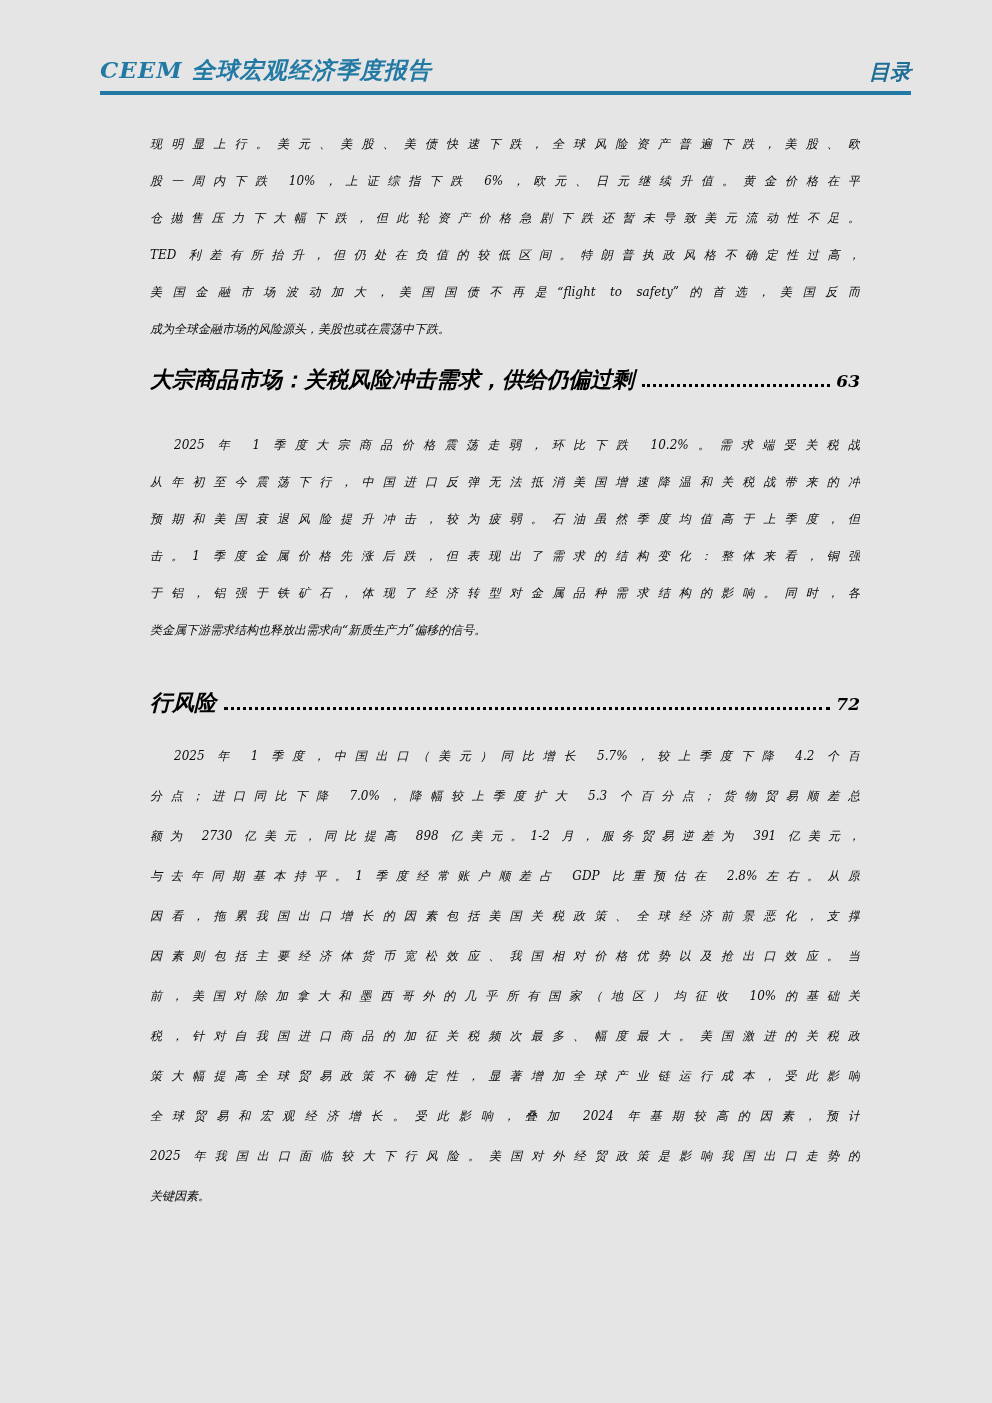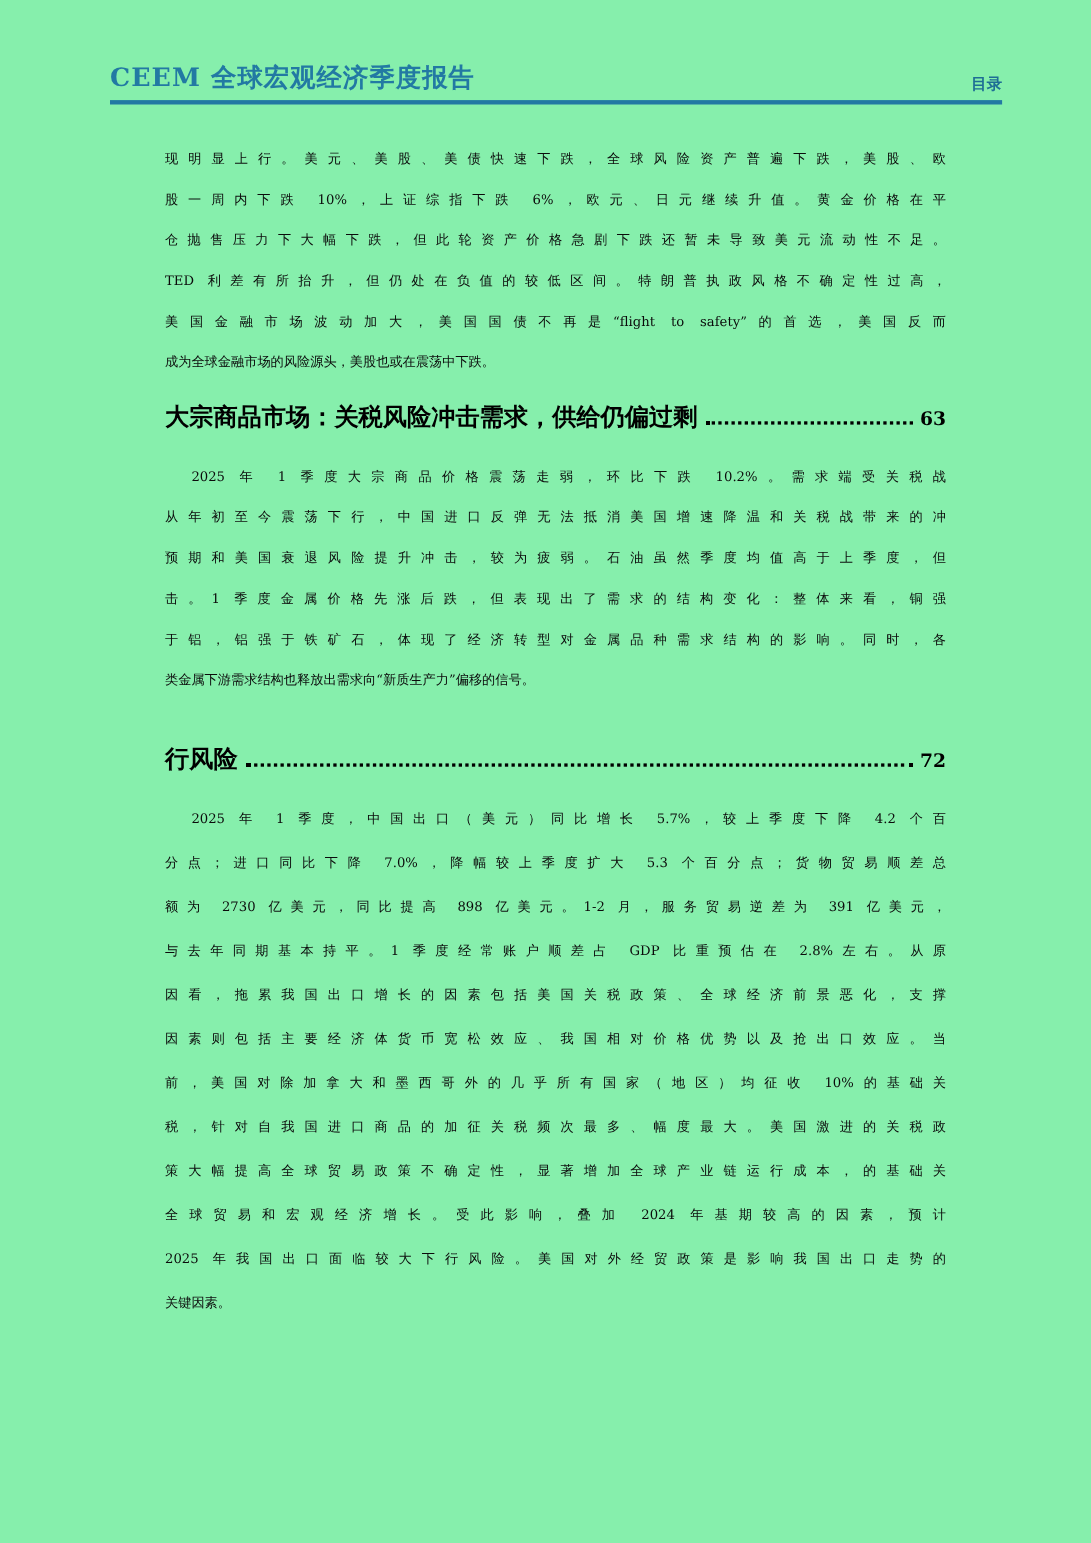--- a/index.html
+++ b/index.html
@@ -2,42 +2,43 @@
 <html><head>
 <meta charset="utf-8">
 <style>
   * { margin: 0; padding: 0; box-sizing: border-box; }
   html, body { background: #ffffff; }
   .page {
     position: relative;
     width: 992px;
     height: 1403px;
     margin: 0 auto;
-    background: #86efac;
+    background: #e5e5e5;
     font-family: "DejaVu Serif", "Liberation Serif", serif;
     color: #000000;
     overflow: hidden;
+    font-style: italic;
   }
   
   .hdr {
     margin: 55px 81px 0 100px;
     display: flex;
     justify-content: space-between;
     align-items: flex-end;
   }
   .hdr-title {
     color: #2279A3;
     font-size: 23px;
     font-weight: bold;
     letter-spacing: 1px;
     white-space: nowrap;
   }
   .hdr-corner {
     color: #1E6E95;
-    font-size: 14px;
+    font-size: 21px;
     font-weight: bold;
     white-space: nowrap;
   }
   .hdr-rule {
     margin: 5px 81px 0 100px;
     height: 4px;
     background: #2279A3;
   }
   
   .content {
@@ -57,21 +58,21 @@
   .para.wide .line {
     line-height: 40px;
     height: 40px;
   }
   .para .line.last {
     text-align: center;
     text-align-last: left;
   }
   .para .line.indent { text-indent: 2em; }
   .p1 { margin-top: 31px; }
-  .p2 { margin-top: 18px; }
+  .p2 { margin-top: 30px; }
   .p3 { margin-top: 16px; }
   
   .toc-entry {
     display: flex;
     align-items: baseline;
     font-weight: bold;
     font-size: 22px;
     line-height: 32px;
     color: #000000;
     text-decoration: none;
@@ -141,20 +142,20 @@
 
     <div class="para p3 wide">
       <div class="line indent">2025 年 1 季度，中国出口（美元）同比增长 5.7%，较上季度下降 4.2 个百</div>
       <div class="line">分点；进口同比下降 7.0%，降幅较上季度扩大 5.3 个百分点；货物贸易顺差总</div>
       <div class="line">额为 2730 亿美元，同比提高 898 亿美元。1-2 月，服务贸易逆差为 391 亿美元，</div>
       <div class="line">与去年同期基本持平。1 季度经常账户顺差占 GDP 比重预估在 2.8%左右。从原</div>
       <div class="line">因看，拖累我国出口增长的因素包括美国关税政策、全球经济前景恶化，支撑</div>
       <div class="line">因素则包括主要经济体货币宽松效应、我国相对价格优势以及抢出口效应。当</div>
       <div class="line">前，美国对除加拿大和墨西哥外的几乎所有国家（地区）均征收 10%的基础关</div>
       <div class="line">税，针对自我国进口商品的加征关税频次最多、幅度最大。美国激进的关税政</div>
-      <div class="line">策大幅提高全球贸易政策不确定性，显著增加全球产业链运行成本，的基础关</div>
+      <div class="line">策大幅提高全球贸易政策不确定性，显著增加全球产业链运行成本，受此影响</div>
       <div class="line">全球贸易和宏观经济增长。受此影响，叠加 2024 年基期较高的因素，预计</div>
       <div class="line">2025 年我国出口面临较大下行风险。美国对外经贸政策是影响我国出口走势的</div>
       <div class="line last">关键因素。</div>
     </div>
 
   </div>
 </div>
 
 </body></html>

